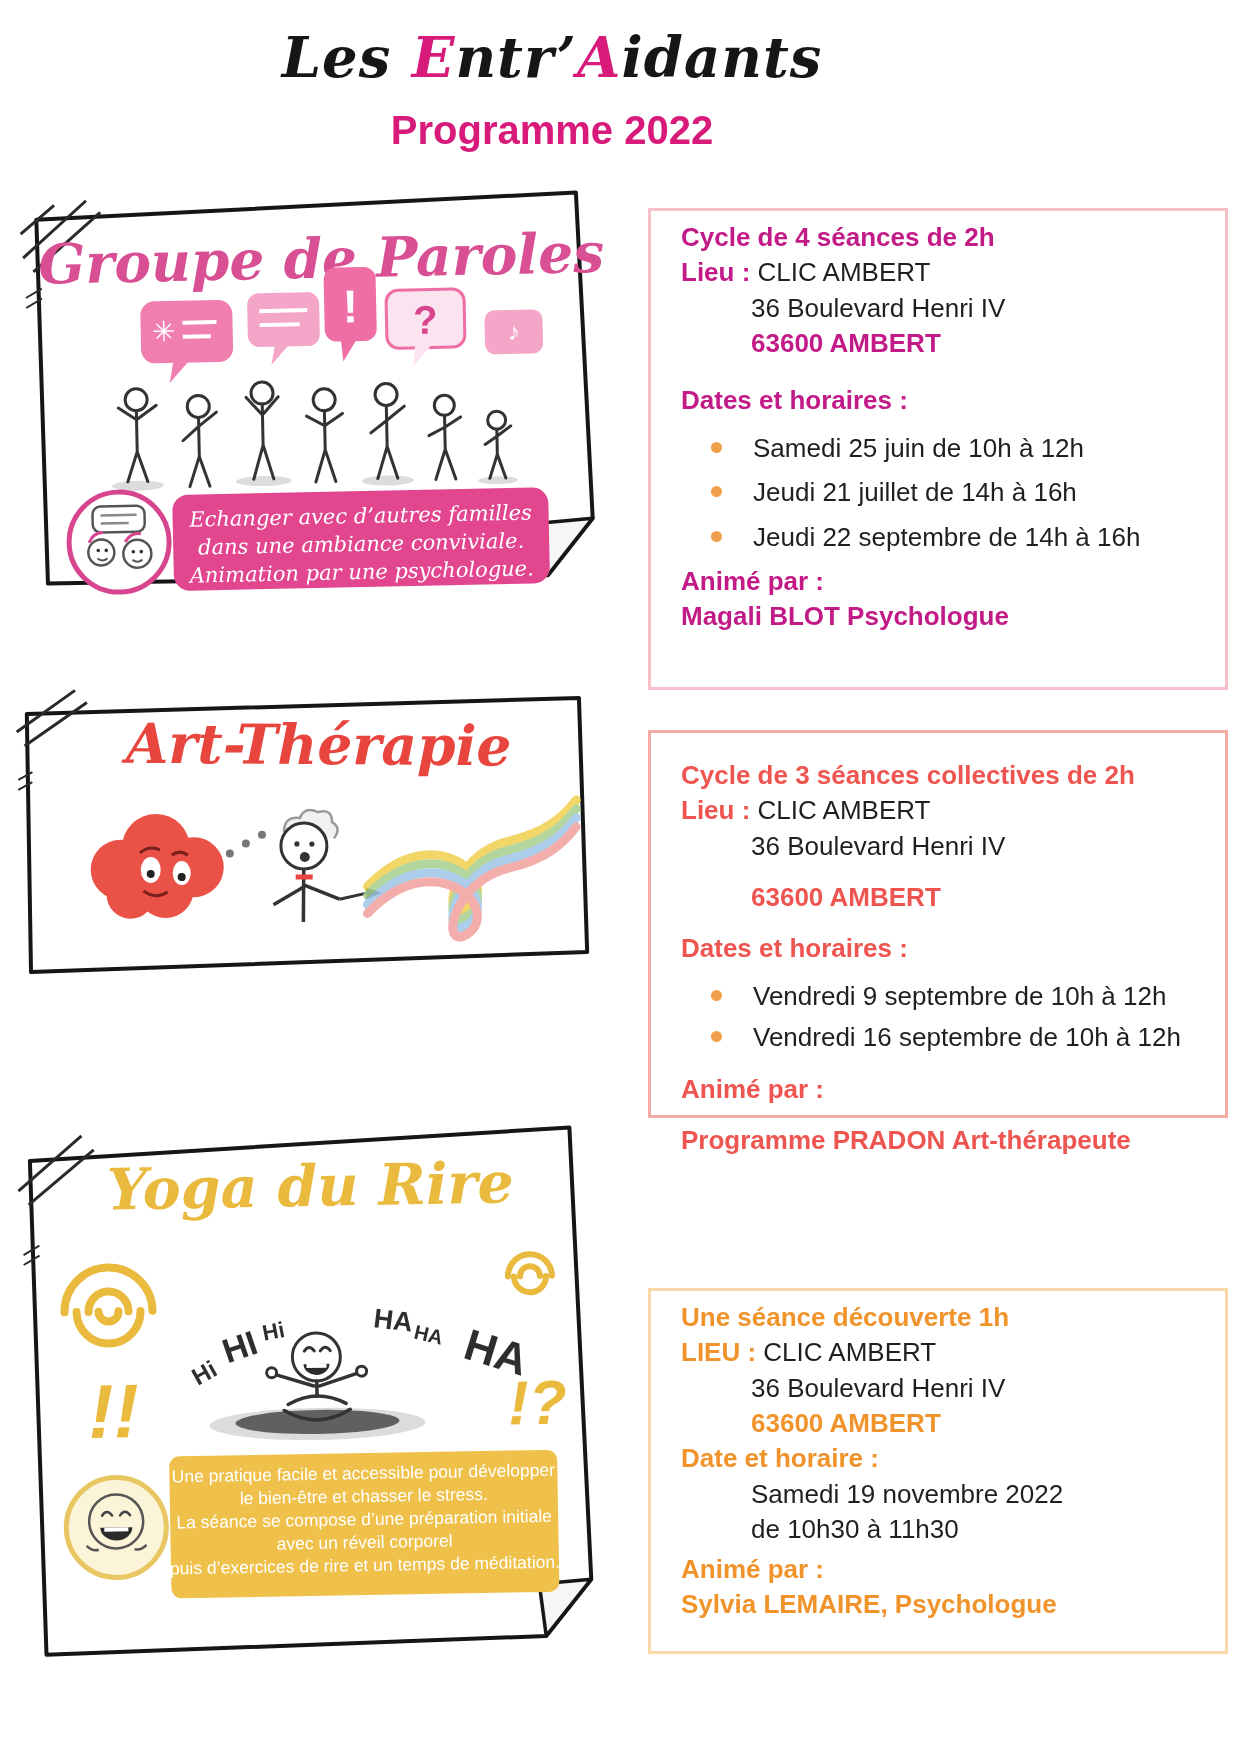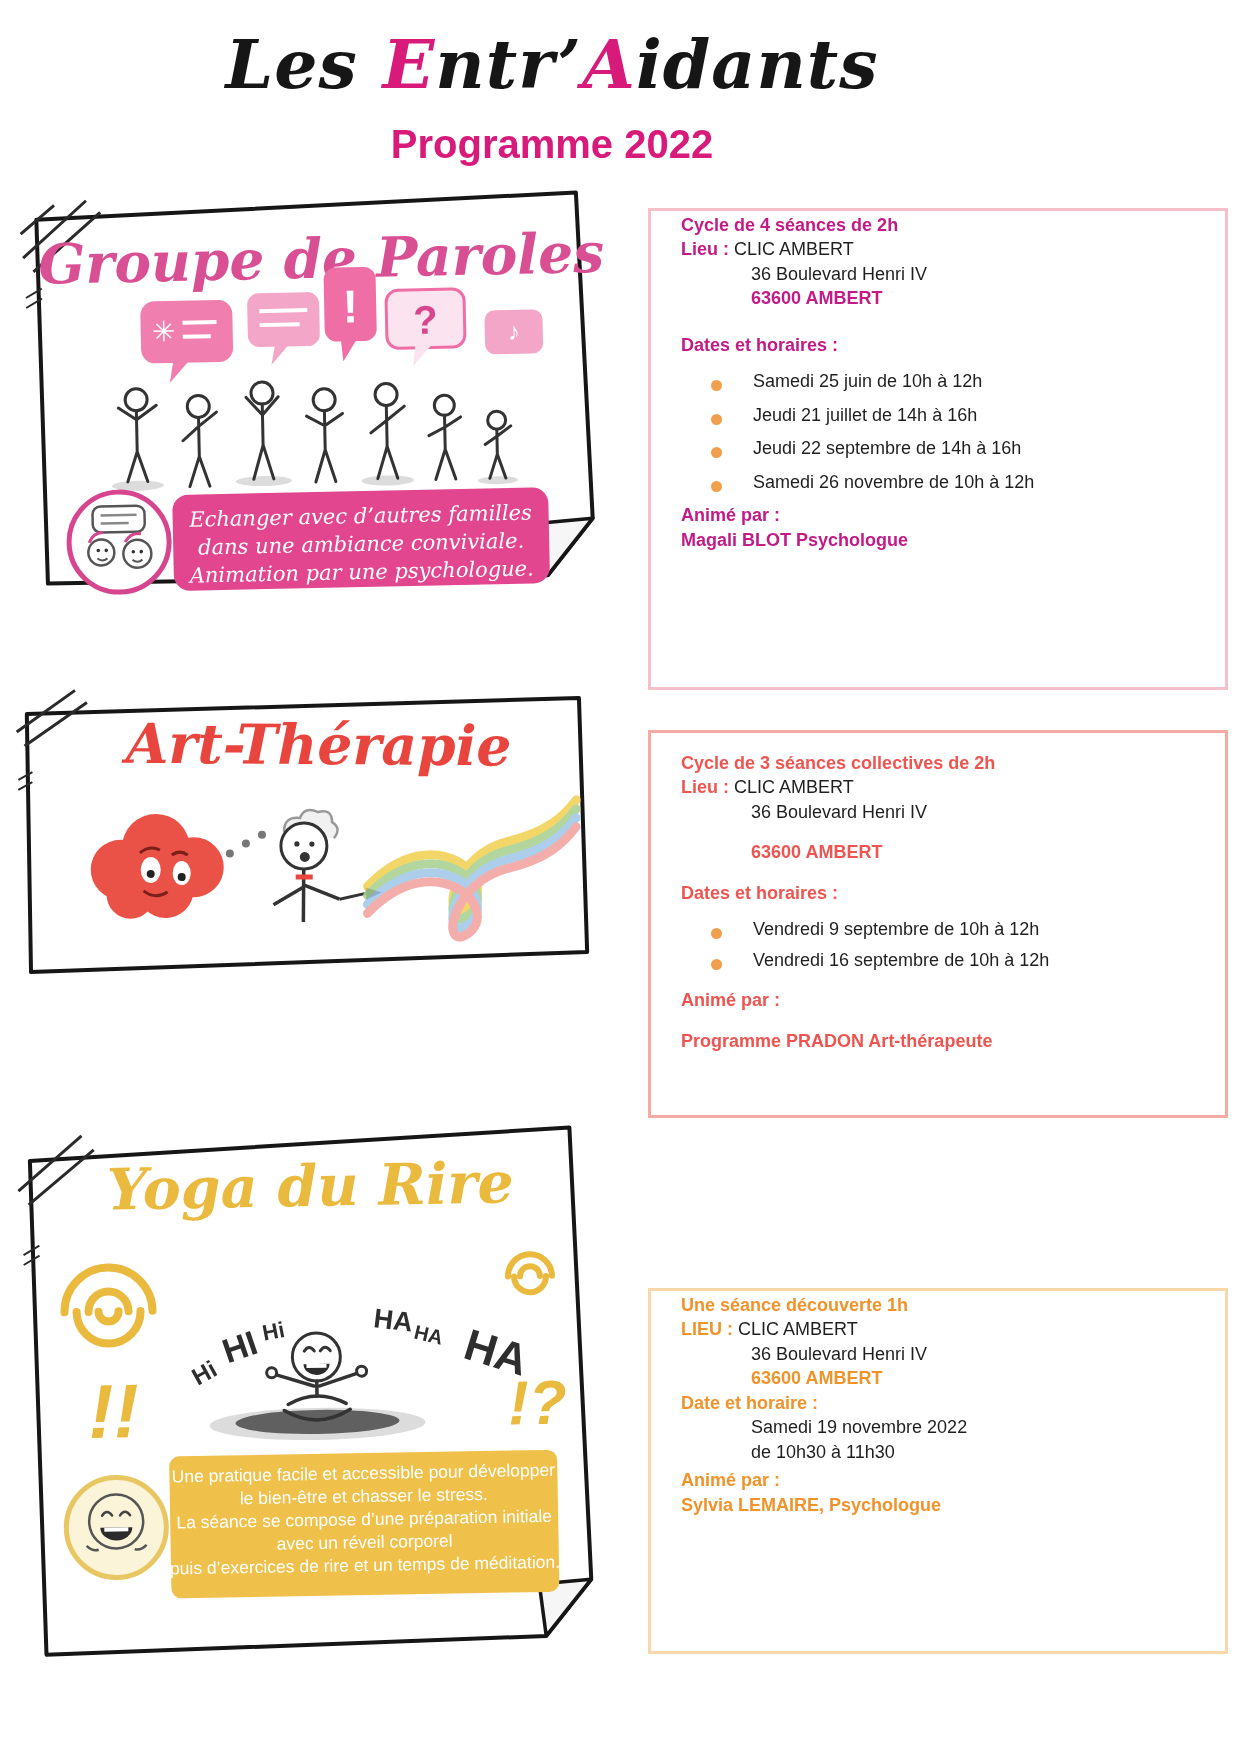--- a/index.html
+++ b/index.html
@@ -2,27 +2,27 @@
 <html lang="fr"><head>
 <meta charset="utf-8">
 <style>
   html,body{margin:0;padding:0;background:#fff;}
   .page{position:relative;width:1240px;height:1754px;background:#fff;overflow:hidden;
         font-family:"Liberation Sans",sans-serif;color:#1f1f1f;}
 
   
   .header{position:absolute;left:0;top:24px;width:1104px;text-align:center;}
   .main-title{font-family:"DejaVu Serif",serif;font-style:italic;font-weight:bold;
-              font-size:68px;color:#161616;letter-spacing:1px;}
+              font-size:56px;color:#161616;letter-spacing:1px;}
   .main-title .acc{color:#d81a7b;}
   .subtitle{margin-top:18px;font-size:40px;font-weight:bold;color:#d81a7b;}
 
   
   .infobox{position:absolute;left:648px;width:580px;background:#fff;border:3px solid;
-           padding:2px 24px 12px 30px;box-sizing:border-box;font-size:18px;line-height:1.36;}
+           padding:9px 24px 12px 30px;box-sizing:border-box;font-size:26px;line-height:1.36;}
   .infobox .row{white-space:nowrap;}
   .b{font-weight:bold;}
   .s1{border-color:#f6bfc9;top:208px;height:482px;}
   .s2{border-color:#f5aba3;top:730px;height:388px;}
   .s3{border-color:#f8d7a8;top:1288px;height:366px;}
   .s1 .accent{color:#c21a87;}
   .s2 .accent{color:#ee5550;margin-top:16px;}
   .s3 .accent{color:#f0932b;}
   .indent{margin-left:70px;}
   .gap{height:22px;}
@@ -128,21 +128,20 @@
     <div class="row accent b">Cycle de 4 séances de 2h</div>
     <div class="row"><span class="accent b">Lieu :</span> <span>CLIC AMBERT</span></div>
     <div class="row indent">36 Boulevard Henri IV</div>
     <div class="row indent accent b">63600 AMBERT</div>
     <div class="gap"></div>
     <div class="row accent b">Dates et horaires :</div>
     <ul class="dates">
       <li>Samedi 25 juin de 10h à 12h</li>
       <li>Jeudi 21 juillet de 14h à 16h</li>
       <li>Jeudi 22 septembre de 14h à 16h</li>
-      <li>Samedi 26 novembre de 10h à 12h</li>
     </ul>
     <div class="anime accent">Animé par :</div>
     <div class="animator accent">Magali BLOT Psychologue</div>
   </div>
 
   <svg class="card" style="left:16px;top:686px;width:584px;height:292px;transform:rotate(0.4deg);" viewBox="0 0 584 292">
     <path d="M10,30 L562,10 L572,264 L16,288 Z" fill="#ffffff" stroke="#161616" stroke-width="4" stroke-linejoin="round"></path>
     <g stroke="#2a2a2a" stroke-width="3" fill="none">
       <path d="M0,48 L58,6 M8,62 L70,18"></path>
       <path d="M2,96 l14,-8 m-14,18 l14,-8" stroke-width="2"></path>

